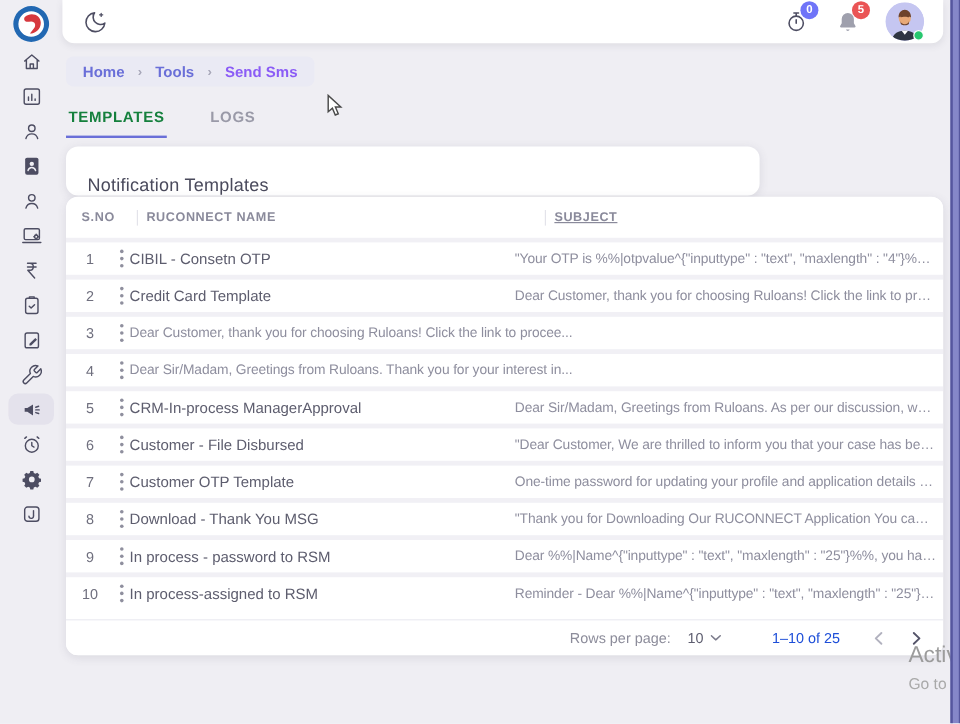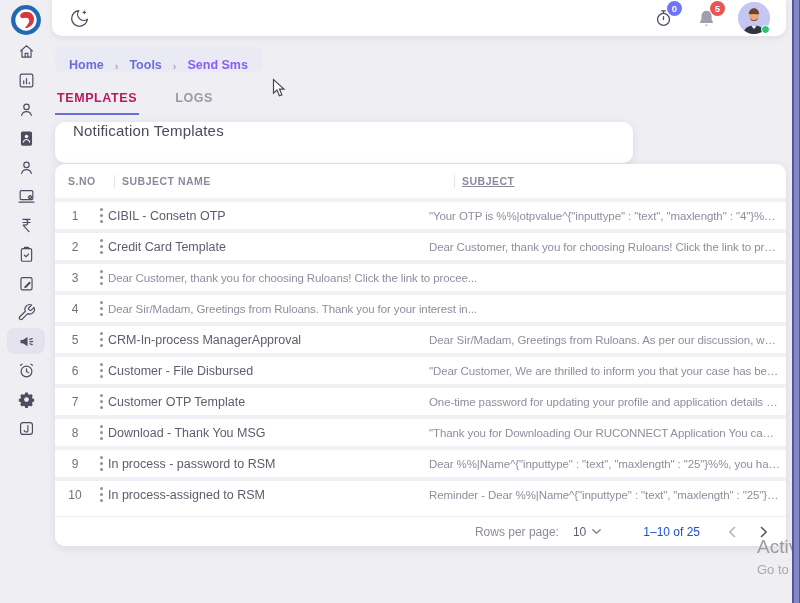--- a/index.html
+++ b/index.html
@@ -36,33 +36,33 @@
     display:flex; align-items:center; justify-content:center;
   }
   .badge.indigo { background:#6f74f8; }
   .badge.red { background:#ea5455; }
   .avatar { position:relative; width:32px; height:32px; cursor:pointer; }
   .avatar-clip { width:32px; height:32px; border-radius:50%; overflow:hidden; background:#c5c6f1; }
   .status-dot { position:absolute; right:0; bottom:0; width:9px; height:9px; border-radius:50%; background:#28c76f; border:1.5px solid #fff; }
   
   .breadcrumb {
     position:absolute; left:55px; top:47px; height:25px;
-    background:#eaeaf4; border-radius:6px; display:inline-flex; align-items:flex-end;
+    background:#eaeaf4; border-radius:6px; display:inline-flex; align-items:center;
     padding:0 14px; gap:11px; font-size:12.5px;
   }
   .crumb-link { color:#6a6fd8; font-weight:600; text-decoration:none; cursor:pointer; }
   .crumb-sep { color:#a7a7b8; font-size:11px; font-weight:700; }
   .crumb-current { color:#8b5cf6; font-weight:700; }
   
   .tabs { position:absolute; left:55px; top:91px; display:flex; gap:34px; }
   .tab { font-size:12.5px; font-weight:700; letter-spacing:.6px; color:#9a9aa8; padding:0 2px 8px 2px; cursor:pointer; border-bottom:2px solid transparent; }
-  .tab.active { color:#be185d; border-bottom-color:#6a6fd8;text-align:center; }
+  .tab.active { color:#15803d; border-bottom-color:#6a6fd8;text-align:center; }
   
   .card { position:absolute; left:55px; background:#fff; border-radius:10px; box-shadow:0 2px 8px rgba(76,78,100,.12); }
-  .title-card { top:122px; width:578px; height:41px; display:flex; align-items:flex-start; padding:0 18px; }
+  .title-card { top:122px; width:578px; height:41px; display:flex; align-items:flex-end; padding:0 18px; }
   .title-card h2 { font-size:15px; font-weight:500; color:#4a4a5c; letter-spacing:.2px; }
   .table-card { top:164px; width:731px; height:382px; overflow:hidden; display:flex; flex-direction:column; }
   
   .thead { height:34px; display:flex; align-items:center; font-size:10.5px; font-weight:700; letter-spacing:.5px; color:#8a8a9b; background:#fff; }
   .th-sno { width:59px; padding-left:13px; }
   .vdiv { width:1px; height:13px; background:#e3e3ea; }
   .th-name { width:339px; padding-left:7px; }
   .th-subj { flex:1; padding-left:7px;text-decoration:underline; }
   .tbody { flex:1; background:#fff; overflow:hidden; }
   .trow { height:31px; border-top:4px solid #f1f0f5; background:#fff; display:flex; align-items:center; cursor:pointer; }
@@ -238,21 +238,21 @@
   </div>
 
   <section class="card title-card">
     <h2>Notification Templates</h2>
   </section>
 
   <section class="card table-card">
     <div class="thead">
       <span class="th-sno">S.NO</span>
       <span class="vdiv"></span>
-      <span class="th-name">SUBJECT NAME</span>
+      <span class="th-name">RUCONNECT NAME</span>
       <span class="vdiv"></span>
       <span class="th-subj">SUBJECT</span>
     </div>
     <div class="tbody" id="tbody">
   <div class="trow">
     <span class="c-sno">1</span>
     <span class="kebab">
             <i></i>
             <i></i>
             <i></i>

